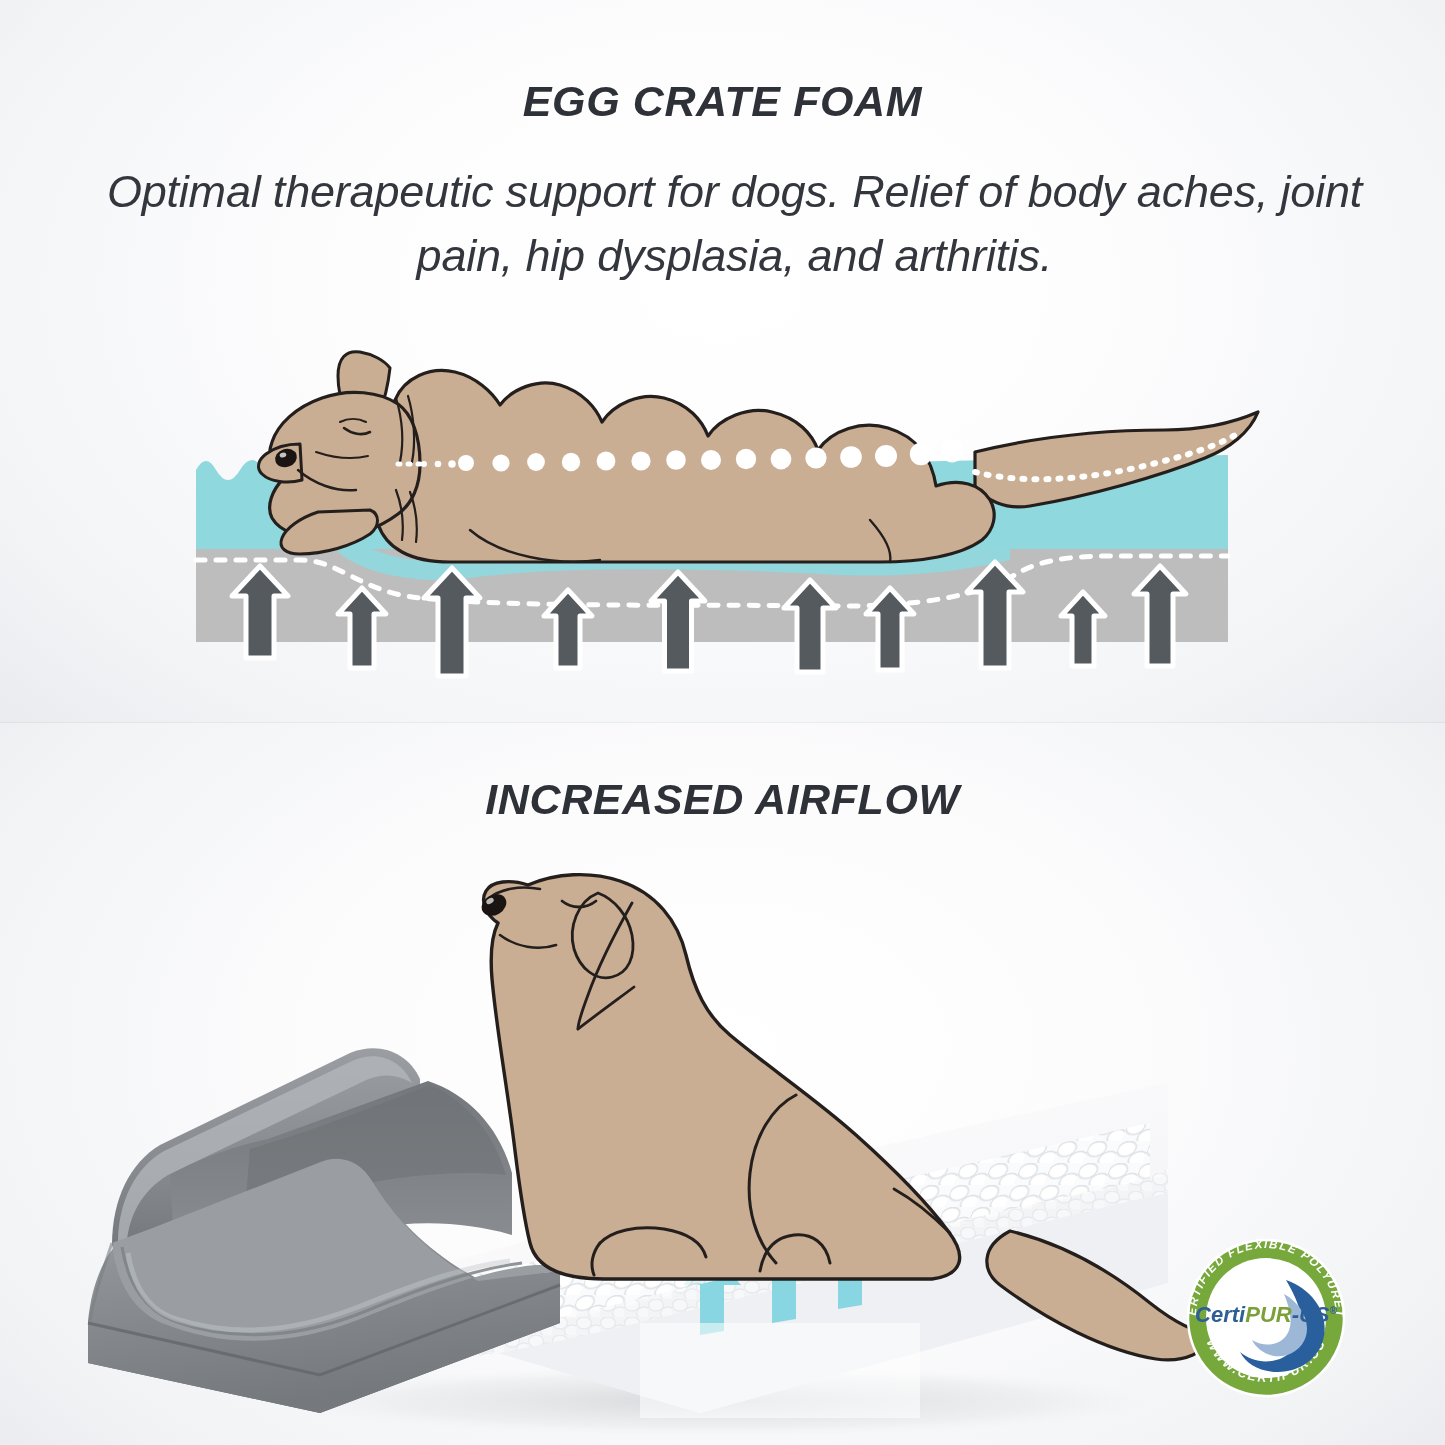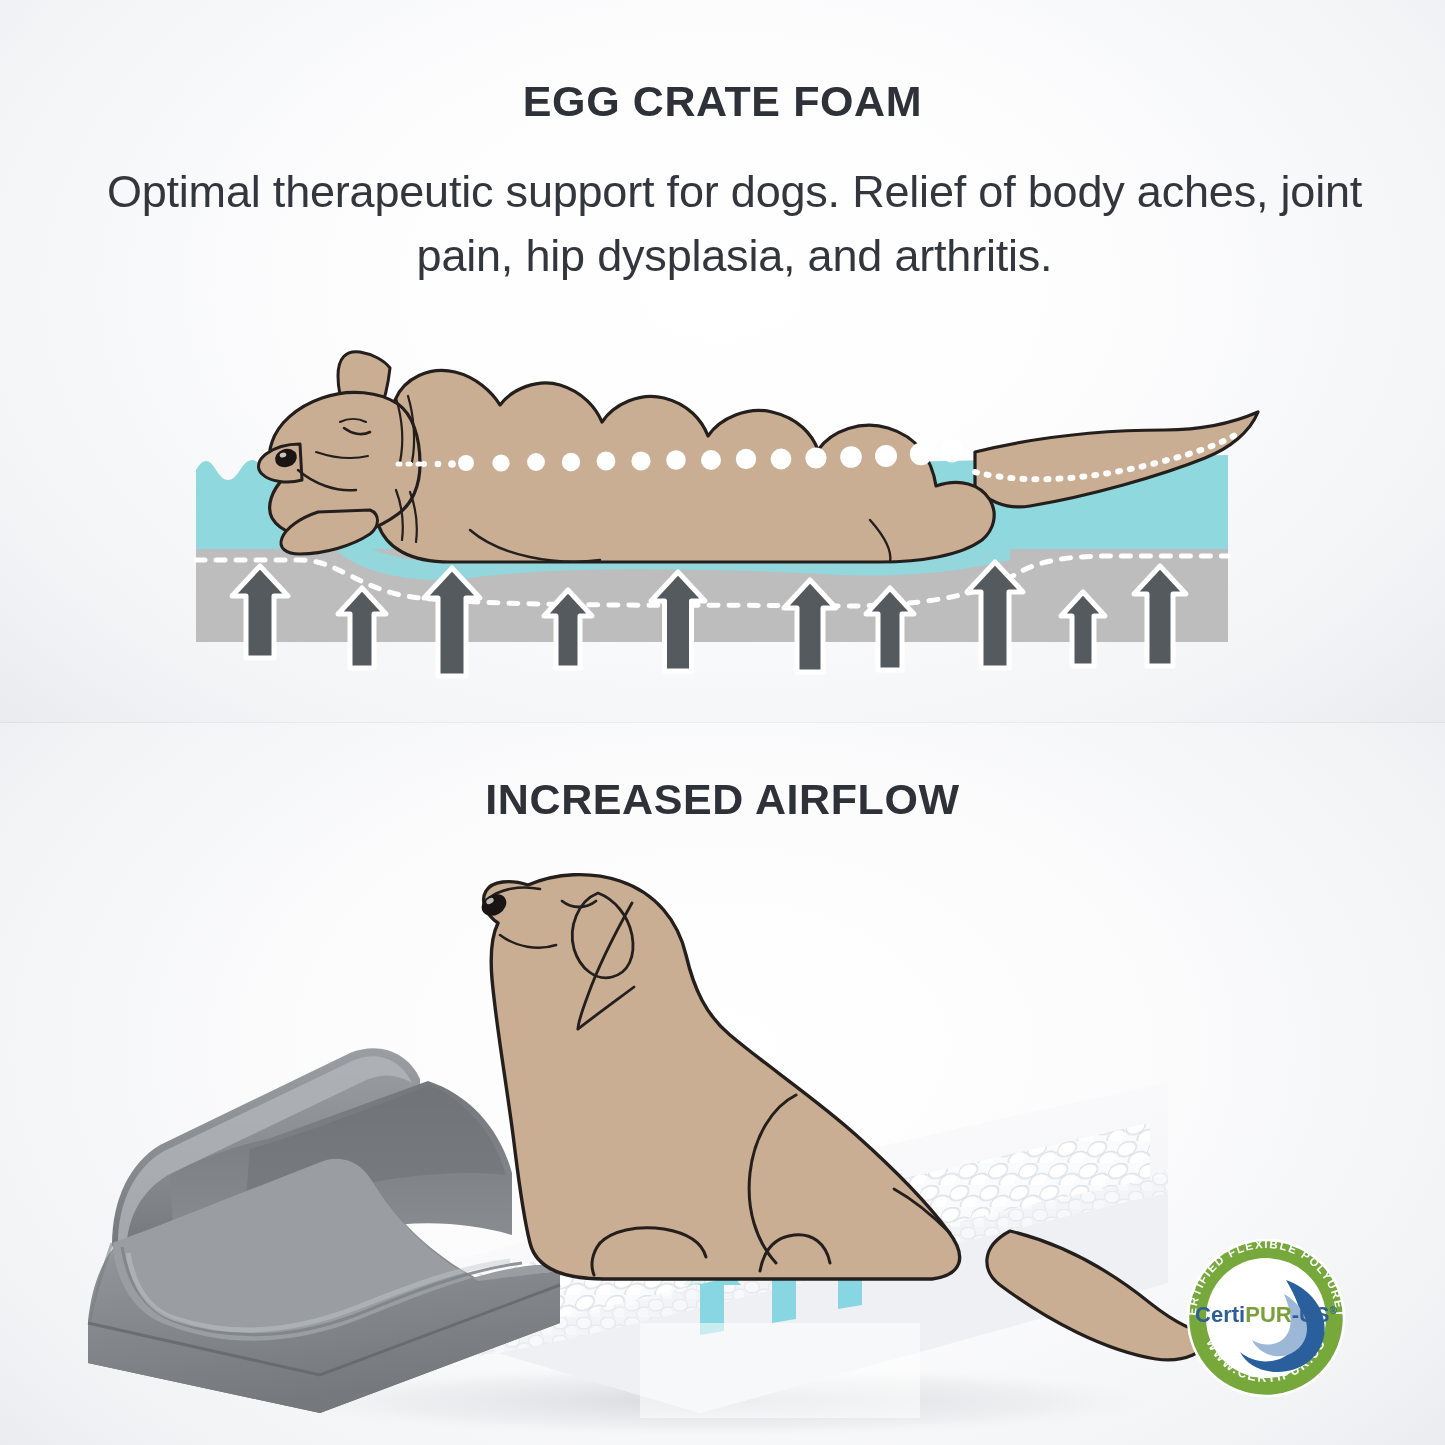--- a/index.html
+++ b/index.html
@@ -9,20 +9,21 @@
   }
   body {
     font-family: "Liberation Sans", sans-serif;
   }
   #page {
     position: relative;
     width: 1445px;
     height: 1445px;
     overflow: hidden;
     background: #ffffff;
+    font-style: italic;
   }
 
   
   .panel-top {
     position: absolute;
     left: 0; top: 0;
     width: 1445px;
     height: 723px;
     background:
       radial-gradient(ellipse 70% 90% at 50% 40%, #ffffff 0%, #fdfdfe 38%, #f3f4f6 78%, #e9eaee 100%);

